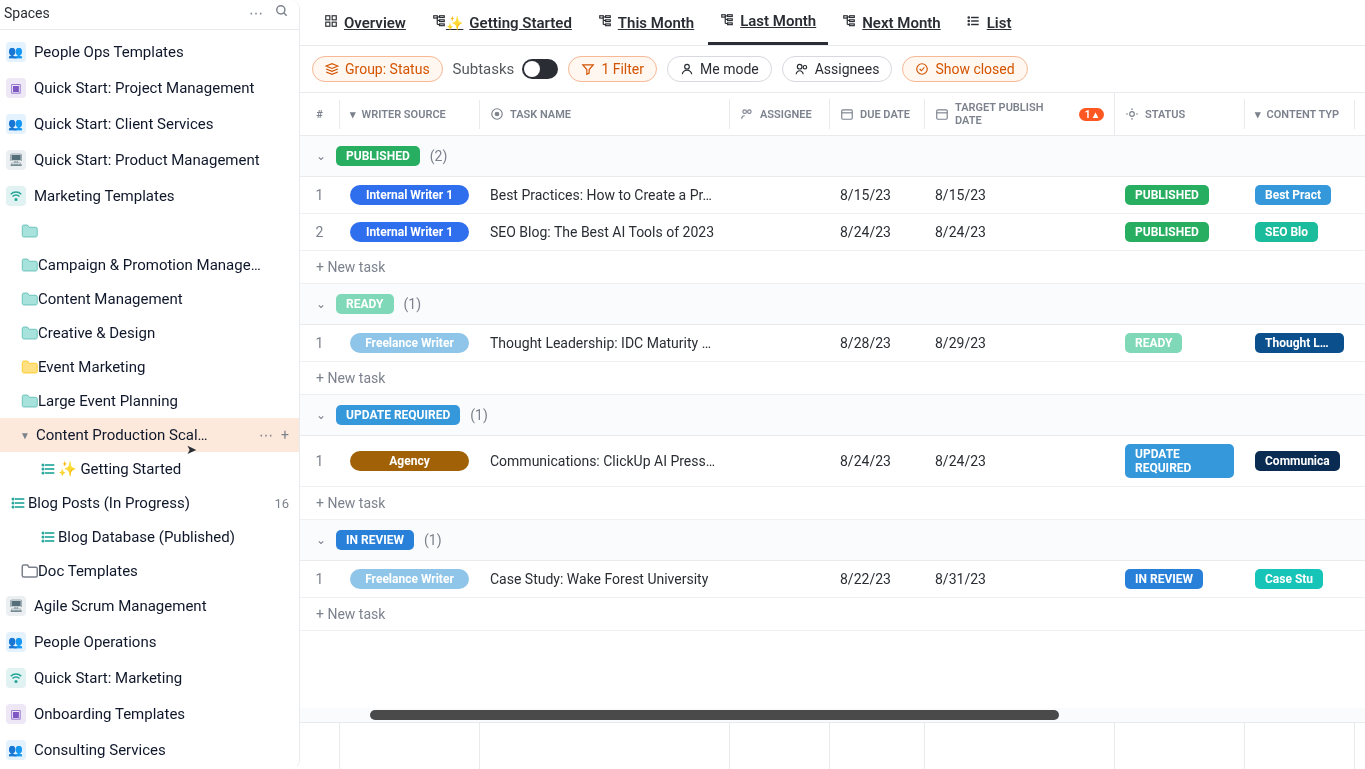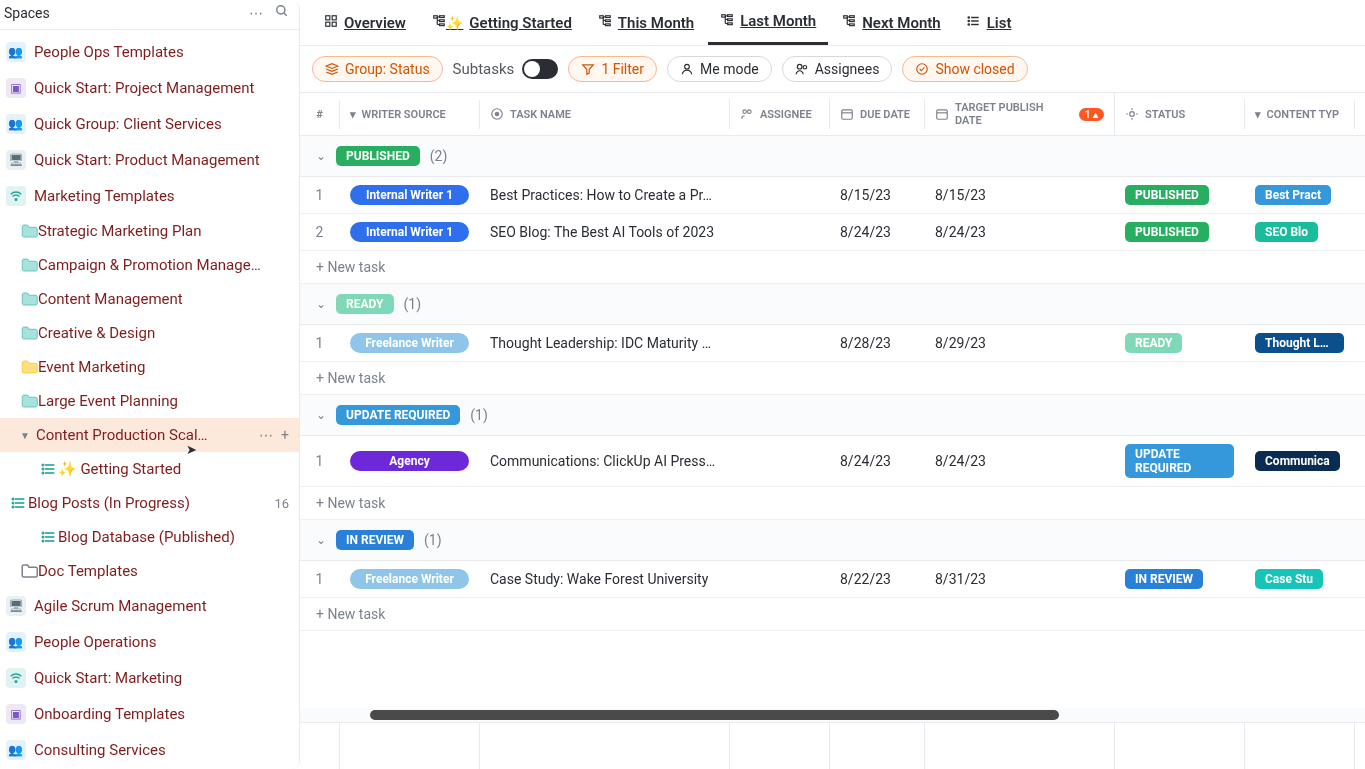--- a/index.html
+++ b/index.html
@@ -13,21 +13,21 @@
 .sidebar-list { padding: 4px 0; }
 .sidebar-item { display: flex; align-items: center; padding: 8px 10px; cursor: pointer; position: relative; }
 .sidebar-item.active { background: #fde9dc; }
 .sidebar-icon { width: 20px; height: 20px; display: flex; align-items: center; justify-content: center; margin-right: 8px; flex-shrink: 0; border-radius: 4px; font-size: 12px; }
 .si-purple { background: #ede7f6; color: #7e57c2; }
 .si-people { background: #e3f2fd; color: #1976d2; }
 .si-monitor { background: #eceff1; color: #546e7a; }
 .si-wifi { background: #e0f2f1; color: #26a69a; }
 .si-folder { color: #7c828d; }
 .folder-ico { width: 18px; height: 18px; display:flex; align-items:center; justify-content:center; }
-.sidebar-label { flex: 1; overflow: hidden; text-overflow: ellipsis; white-space: nowrap; font-size: 15px; color: #7f1d1d; }
+.sidebar-label { flex: 1; overflow: hidden; text-overflow: ellipsis; white-space: nowrap; font-size: 15px; color: #0f172a; }
 .sidebar-count { color: #7c828d; font-size: 13px; margin-left: 6px; }
 .tree-caret { width: 14px; color: #7c828d; margin-right: 2px; font-size: 10px; }
 .sidebar-item-actions { display:flex; gap:8px; color:#7c828d; font-size:14px; }
 
 
 .main { flex: 1; display: flex; flex-direction: column; overflow: hidden; }
 .view-tabs { display: flex; align-items: center; padding: 4px 12px 0 12px; gap: 2px; border-bottom: 1px solid #e8eaed; }
 .view-tab { display: flex; align-items: center; gap: 6px; padding: 8px 12px 12px 12px; cursor: pointer; font-size: 15px; color: #2a2e34; position: relative; font-weight: 600; text-decoration: underline; }
 .view-tab.active { border-bottom: 3px solid #2a2e34; }
 .tab-ico { font-size: 14px; color: #2a2e34; }
@@ -71,21 +71,21 @@
 .t-writer { width:140px; }
 .t-task { width:250px; overflow:hidden; text-overflow:ellipsis; white-space:nowrap; }
 .t-assignee { width:100px; }
 .t-due { width:95px; color:#2a2e34; }
 .t-target { width:190px; color:#2a2e34; }
 .t-status { width:130px; }
 .t-content { width:110px; overflow:hidden; }
 .writer-badge { padding:3px 10px; border-radius:10px; font-size:12px; font-weight:700; color:#fff; width:120px; text-align:center; }
 .w-internal { background:#2f6fed; }
 .w-freelance { background:#8ec5e8; }
-.w-agency { background:#6d28d9; }
+.w-agency { background:#a16207; }
 .status-badge { padding:3px 10px; border-radius:5px; font-size:12px; font-weight:700; color:#fff; }
 .s-published { background:#27ae60; }
 .s-ready { background:#7fd8b7; }
 .s-update { background:#3498db; }
 .s-inreview { background:#2980d9; }
 .content-badge { padding:3px 10px; border-radius:5px; font-size:12px; font-weight:700; color:#fff; white-space:nowrap; overflow:hidden; text-overflow:ellipsis; max-width:100px; }
 .c-bestpr { background:#3498db; }
 .c-seo { background:#1abc9c; }
 .c-thought { background:#0b4f8c; }
 .c-comm { background:#0a2b52; }
@@ -123,21 +123,21 @@
       <div class="sidebar-item" style="padding-left: 6px;">
         <div class="sidebar-icon si-people">👥</div>
         <span class="sidebar-label">People Ops Templates</span>
       </div>
       <div class="sidebar-item" style="padding-left: 6px;">
         <div class="sidebar-icon si-purple">▣</div>
         <span class="sidebar-label">Quick Start: Project Management</span>
       </div>
       <div class="sidebar-item" style="padding-left: 6px;">
         <div class="sidebar-icon si-people">👥</div>
-        <span class="sidebar-label">Quick Group: Client Services</span>
+        <span class="sidebar-label">Quick Start: Client Services</span>
       </div>
       <div class="sidebar-item" style="padding-left: 6px;">
         <div class="sidebar-icon si-monitor">🖥</div>
         <span class="sidebar-label">Quick Start: Product Management</span>
       </div>
       <div class="sidebar-item" style="padding-left: 6px;">
         <div class="sidebar-icon si-wifi">
           <svg class="icon-svg" viewBox="0 0 24 24" fill="none" stroke="currentColor" stroke-width="2.5">
             <path d="M3 9c5-5 13-5 18 0"></path>
             <path d="M6 13c3.5-3.5 8.5-3.5 12 0"></path>
@@ -145,21 +145,20 @@
           </svg>
         </div>
         <span class="sidebar-label">Marketing Templates</span>
       </div>
       <div class="sidebar-item" style="padding-left: 20px;">
         <div class="folder-ico">
           <svg width="18" height="18" viewBox="0 0 24 24" fill="#a7e3dc" stroke="#4db6ac" stroke-width="1">
             <path d="M3 6c0-1 1-2 2-2h5l2 3h9c1 0 2 1 2 2v9c0 1-1 2-2 2H5c-1 0-2-1-2-2z"></path>
           </svg>
         </div>
-        <span class="sidebar-label">Strategic Marketing Plan</span>
       </div>
       <div class="sidebar-item" style="padding-left: 20px; justify-content: space-between;">
         <div class="folder-ico">
           <svg width="18" height="18" viewBox="0 0 24 24" fill="#a7e3dc" stroke="#4db6ac" stroke-width="1">
             <path d="M3 6c0-1 1-2 2-2h5l2 3h9c1 0 2 1 2 2v9c0 1-1 2-2 2H5c-1 0-2-1-2-2z"></path>
           </svg>
         </div>
         <span class="sidebar-label">Campaign &amp; Promotion Manage…</span>
       </div>
       <div class="sidebar-item" style="padding-left: 20px;">

